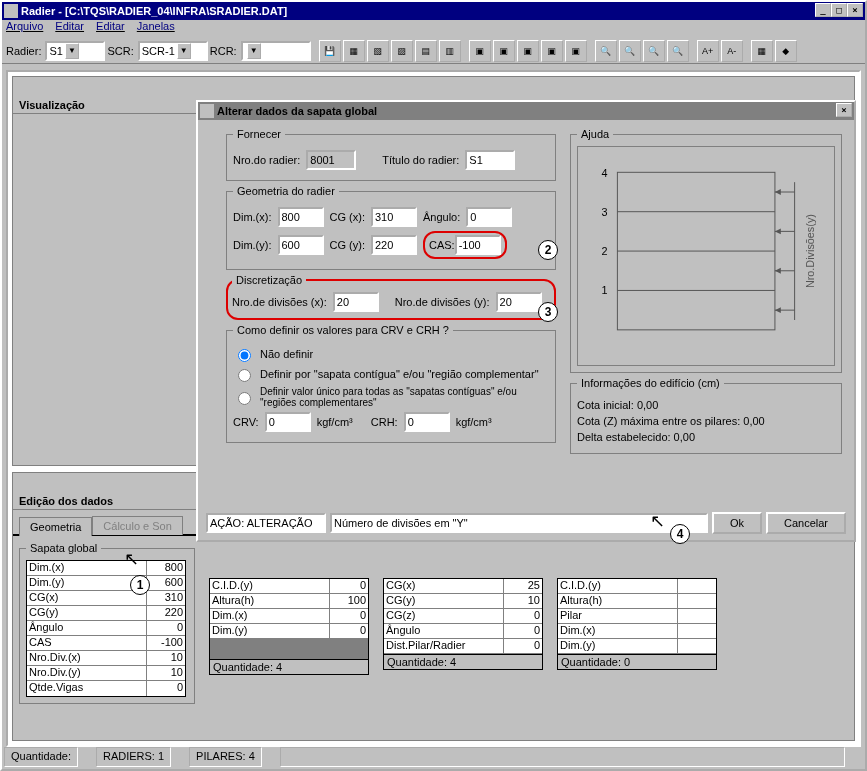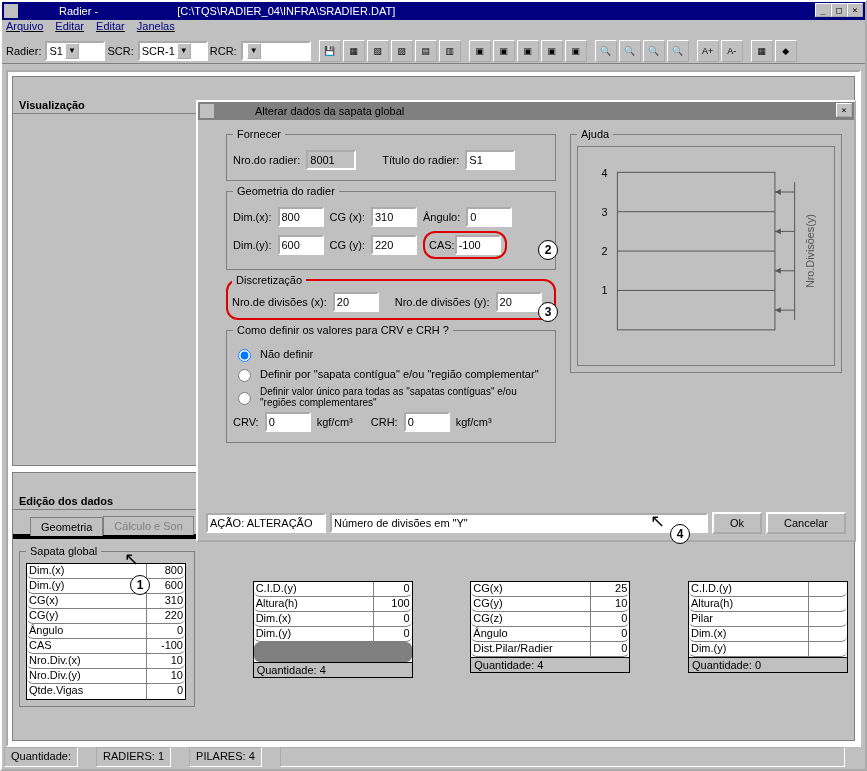--- a/index.html
+++ b/index.html
@@ -1,43 +1,43 @@
 <!DOCTYPE html>
 <html><head>
 <meta charset="utf-8">
 <style>
 * { box-sizing: border-box; font-family: "MS Sans Serif", Tahoma, sans-serif; font-size: 11px; }
 body { margin: 0; background: #fff; width: 867px; height: 771px; position: relative; overflow: hidden; }
 .window { position: absolute; background: #c0c0c0; border: 2px outset #fff; }
 .main-win { left: 0; top: 0; width: 867px; height: 771px; }
-.titlebar { background: #000080; color: #fff; height: 18px; display: flex; align-items: center; padding: 0 2px; font-weight: normal; position: relative; gap: 38px; }
+.titlebar { background: #000080; color: #fff; height: 18px; display: flex; align-items: center; padding: 0 2px; font-weight: bold; position: relative; }
 .titlebar.light { background: #808080; }
 .titlebar .ticon { width: 14px; height: 14px; background: #c0c0c0; margin-right: 3px; display: inline-block; }
 .winbtns { position: absolute; right: 2px; top: 1px; display: flex; gap: 0; }
 .winbtn { width: 16px; height: 14px; background: #c0c0c0; border: 1px outset #fff; font-size: 9px; text-align: center; line-height: 12px; font-family: monospace; color: #000; cursor: default; }
 .menubar { background: #c0c0c0; height: 18px; display: flex; align-items: flex-start; padding: 0 4px; text-decoration: underline; }
 .menubar span { margin-right: 12px; color: #000080; }
 .toolbar { background: #c0c0c0; height: 26px; display: flex; align-items: center; padding: 2px 4px; border-bottom: 1px solid #808080; gap: 2px; }
 .tlabel { margin-right: 2px; }
 .combo { height: 20px; border: 2px inset #fff; background: #fff; display: inline-flex; align-items: center; padding: 0 2px; position: relative; }
 .combo .arrow { width: 14px; height: 16px; background: #c0c0c0; border: 1px outset #fff; text-align: center; font-size: 8px; line-height: 14px; margin-left: 2px; }
 .tbtn { width: 22px; height: 22px; border: 1px outset #fff; background: #c0c0c0; display: inline-flex; align-items: center; justify-content: center; font-size: 9px; }
 .tsep { width: 4px; }
 .content { position: absolute; left: 4px; top: 68px; right: 4px; bottom: 22px; background: #fff; border: 2px inset #fff; }
 .panel-title { background: #c0c0c0; padding: 2px 6px; font-weight: bold; border-bottom: 1px solid #808080; margin-top: 20px; }
 .viz-panel { position: absolute; left: 4px; top: 4px; right: 4px; height: 390px; background: #c0c0c0; border: 1px solid #808080; }
 .edit-panel { position: absolute; left: 4px; top: 400px; right: 4px; bottom: 4px; background: #c0c0c0; border: 1px solid #808080; }
 .tabrow { display: flex; margin: 6px 0 0 6px; }
 .tab { border: 1px solid #808080; border-bottom: none; padding: 3px 10px; background: #c0c0c0; margin-right: 0; }
-.tab.active { background: #c0c0c0; position: relative; top: 1px; margin-left: 11px; }
+.tab.active { background: #c0c0c0; position: relative; top: 1px; }
 .tab.inactive { color: #808080; }
 fieldset { border: 1px solid #808080; margin: 4px; padding: 6px; }
 legend { padding: 0 4px; }
 .mini-table { border: 1px solid #000; background: #fff; width: 160px; }
-.mini-table .r { display: flex; border-bottom: 1px solid #808080; height: 15px; border-radius: 6px; }
+.mini-table .r { display: flex; border-bottom: 1px solid #808080; height: 15px; }
 .mini-table .r:last-child { border-bottom: none; }
 .mini-table .lbl { flex: 1; padding: 0 2px; border-right: 1px solid #808080; }
 .mini-table .val { width: 38px; text-align: right; padding: 0 2px; }
 .mini-table .ftr { background: #c0c0c0; padding: 1px 3px; border-top: 1px solid #000; }
 .dialog { left: 196px; top: 100px; width: 660px; height: 442px; z-index: 10; }
 .dlg-body { padding: 4px 8px 8px 24px; position: relative; height: calc(100% - 18px); }
 .row { display: flex; align-items: center; margin: 4px 0; gap: 6px; }
 .inp { border: 2px inset #fff; background: #fff; height: 20px; padding: 0 2px; display: inline-flex; align-items: center; min-width: 40px; }
 .inp.ro { background: #c0c0c0; }
 .redbox { border: 2px solid #d00; border-radius: 12px; padding: 2px 4px; }
@@ -115,21 +115,21 @@
     <div class="viz-panel">
       <div class="panel-title">Visualização</div>
     </div>
 
     <div class="edit-panel">
       <div class="panel-title">Edição dos dados</div>
       <div class="tabrow">
         <div class="tab active">Geometria</div>
         <div class="tab inactive">Cálculo e Son</div>
       </div>
-      <div style="display:flex; gap:8px; padding:6px; border-top:5px solid #000000; margin-top:-1px; align-items:flex-start;justify-content:space-between;">
+      <div style="display:flex; gap:14px; padding:6px; border-top:2px solid #000000; margin-top:-1px; align-items:flex-start;">
 
         <fieldset style="margin:0; width:176px;">
           <legend>Sapata global</legend>
           <div class="mini-table" style="position:relative;">
             <div class="r">
                 <div class="lbl">Dim.(x)</div>
                 <div class="val">800</div>
               </div>
             <div class="r">
                 <div class="lbl">Dim.(y)</div>
@@ -370,20 +370,26 @@
                 <polygon points="200,80 206,77 206,83" fill="#555"></polygon>
               <line x1="220" y1="120" x2="200" y2="120" stroke="#555"></line>
                 <polygon points="200,120 206,117 206,123" fill="#555"></polygon>
               <line x1="220" y1="160" x2="200" y2="160" stroke="#555"></line>
                 <polygon points="200,160 206,157 206,163" fill="#555"></polygon>
               <line x1="220" y1="30" x2="220" y2="170" stroke="#555"></line>
               <text x="240" y="100" font-size="11" transform="rotate(-90 240 100)" text-anchor="middle" fill="#555">Nro.Divisões(y)</text>
             </svg>
           </div>
         </fieldset>
+        <fieldset>
+          <legend>Informações do edifício (cm)</legend>
+          <div style="margin:4px 0">Cota inicial: 0,00</div>
+          <div style="margin:4px 0">Cota (Z) máxima entre os pilares: 0,00</div>
+          <div style="margin:4px 0">Delta estabelecido: 0,00</div>
+        </fieldset>
       </div>
     </div>
 
     <div style="position:absolute;left:8px;right:8px;bottom:6px;display:flex;align-items:center;gap:4px;">
       <div class="inp" style="width:120px">
           <span>AÇÃO: ALTERAÇÃO</span>
         </div>
       <div class="inp" style="flex:1">
           <span>Número de divisões em "Y"</span>
         </div>

